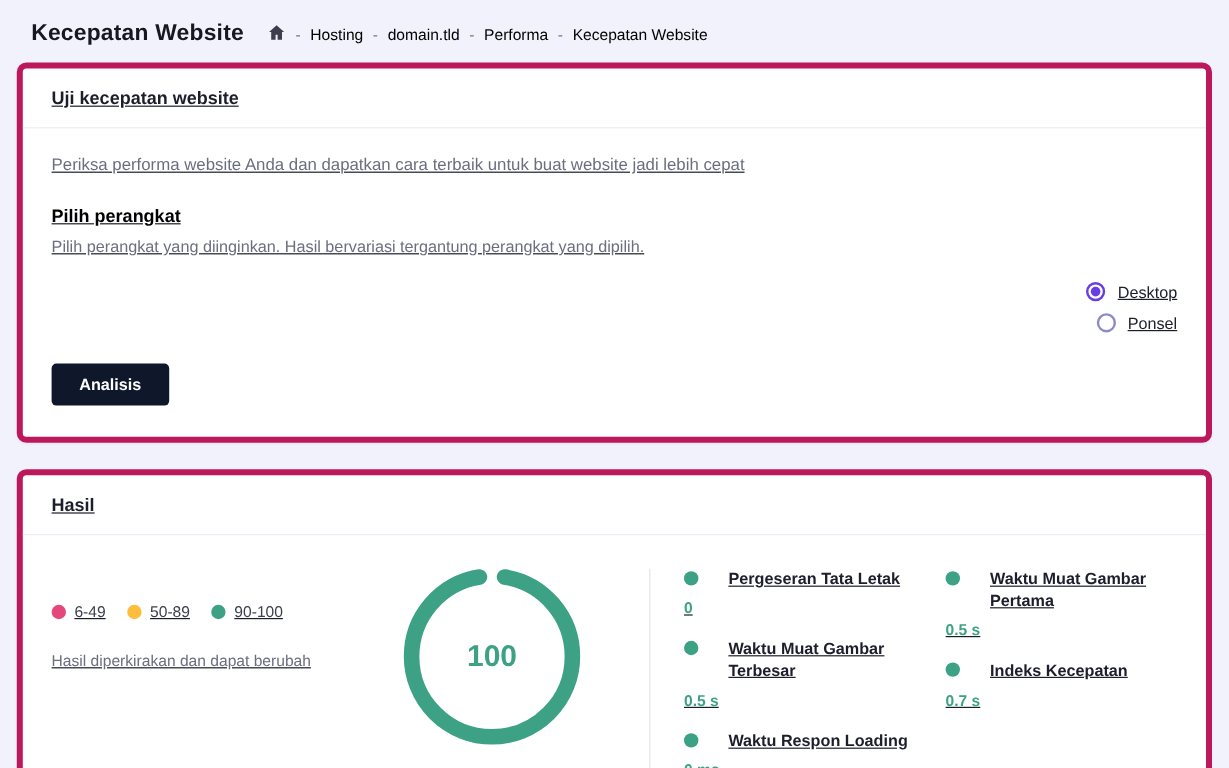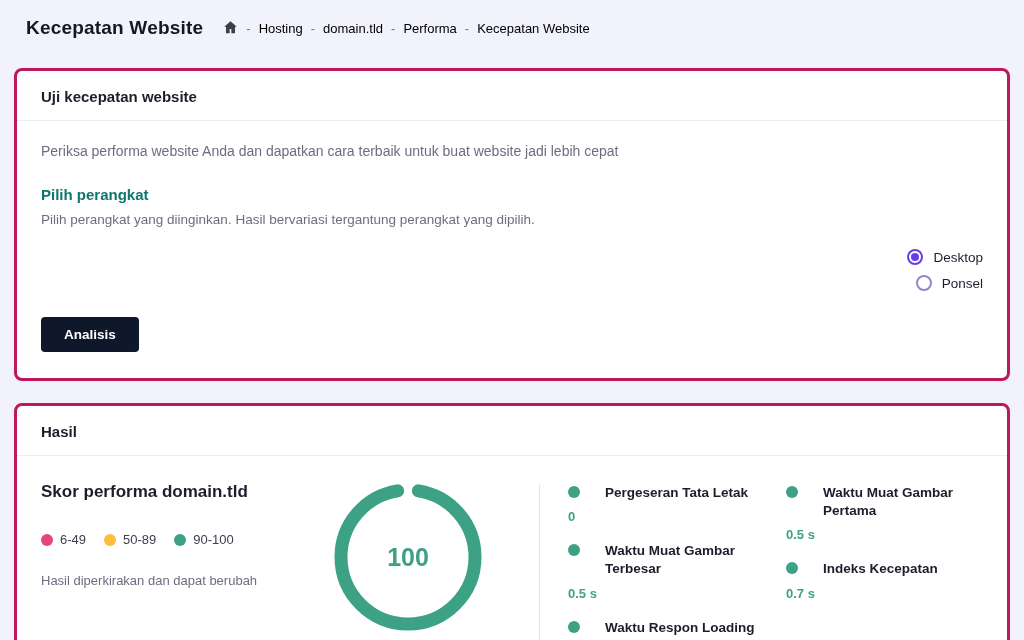--- a/index.html
+++ b/index.html
@@ -17,35 +17,36 @@
   .page-title { margin:0; font-size:19px; font-weight:700; color:#161722; letter-spacing:.2px; }
   .breadcrumb { display:flex; align-items:center; gap:8px; font-size:13px; color:#727586; }
   .breadcrumb .crumb { color:#000000; text-decoration:none; cursor:pointer; }
   .breadcrumb .sep { color:#727586; }
   .home-icon { display:inline-flex; align-items:center; margin-top:-2px; cursor:pointer; }
   .home-icon svg { display:block; }
 
   
   .card {
     background:#ffffff;
-    border:3px solid #be185d;
+    border:5px solid #be185d;
     border-radius:8px;
-    margin:16px 14px 22px 14px;
+    margin:0 14px 22px 14px;
     box-shadow:0 1px 2px rgba(30,30,60,.03);
+    text-decoration:underline;
   }
   .card-header {
     padding:17px 24px 15px 24px;
     font-size:15px; font-weight:700; color:#1d1e2c;
     border-bottom:1px solid #ebecf4;
   }
 
   
   .test-body { padding:22px 24px 26px 24px; }
   .lead { margin:0 0 27px 0; font-size:14px; color:#6b6e80; }
-  .section-title { margin:0 0 9px 0; font-size:15px; font-weight:700; color:#0f766e; }
+  .section-title { margin:0 0 9px 0; font-size:15px; font-weight:700; color:#000000; }
   .section-desc { margin:0 0 22px 0; font-size:13.5px; color:#6b6e80; }
 
   .radio-group { display:flex; flex-direction:column; gap:10px;align-items:flex-end; }
   .radio-row { display:flex; align-items:center; gap:10px; cursor:pointer; width:max-content; }
   .radio {
     width:16px; height:16px; border-radius:50%;
     border:2px solid #8d89cb; position:relative; flex:none;
   }
   .radio.checked { border-color:#673de6; }
   .radio.checked::after {
@@ -138,21 +139,20 @@
 
     <button class="btn-primary">Analisis</button>
   </div>
 </section>
 
 <section class="card">
   <div class="card-header">Hasil</div>
   <div class="results-body">
 
     <div class="score-info">
-      <h2 class="score-heading">Skor performa domain.tld</h2>
       <div class="legend">
         <span class="legend-item">
           <span class="dot" style="background-color: rgb(229, 71, 125);"></span>
           <span>6-49</span>
         </span>
         <span class="legend-item">
           <span class="dot" style="background-color: rgb(253, 189, 61);"></span>
           <span>50-89</span>
         </span>
         <span class="legend-item">

